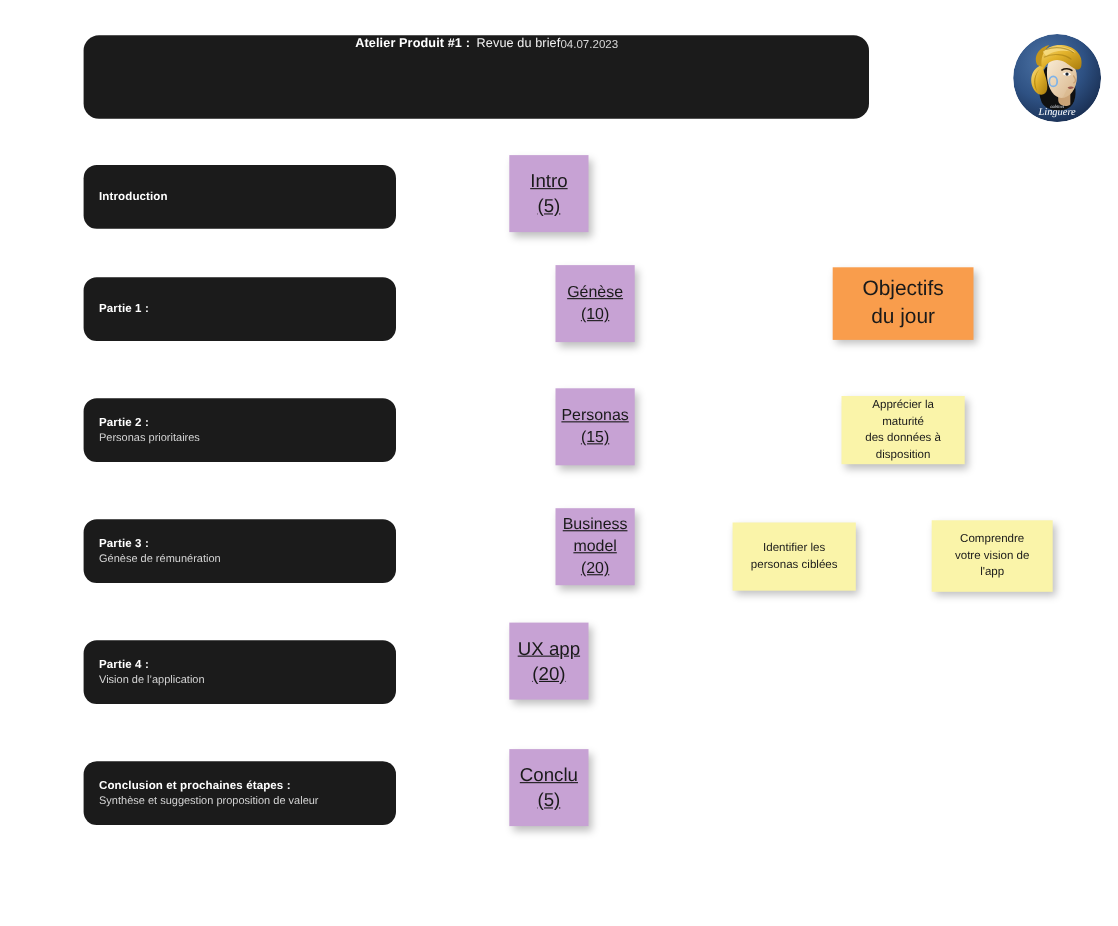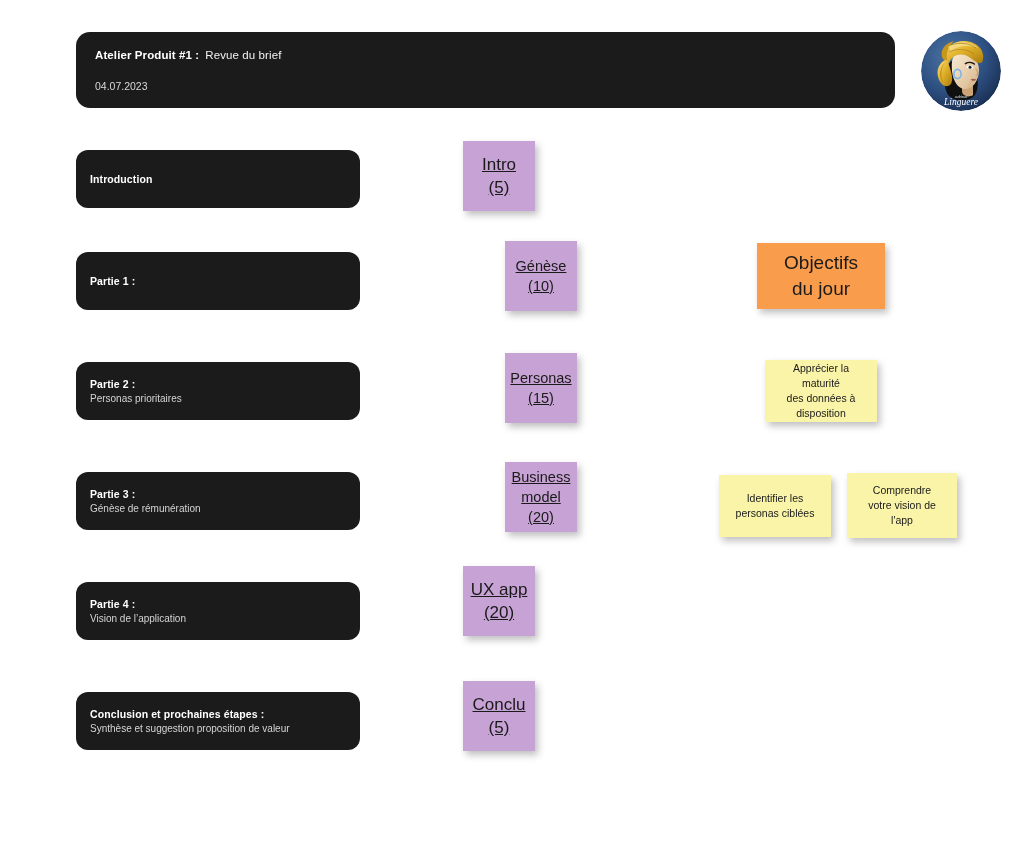--- a/index.html
+++ b/index.html
@@ -17,43 +17,43 @@
     width: 1016px;
     height: 842px;
     background: #ffffff;
   }
 
   
   .header-bar {
     position: absolute;
     left: 76px;
     top: 32px;
-    width: 819px;
+    width: 714px;
     height: 76px;
     background: #1b1b1b;
     border-radius: 14px;
     display: flex;
-    flex-direction: column;
+    flex-direction: row;
     justify-content: center;
     padding-left: 19px;
   }
   .header-line1 {
     font-size: 11.5px;
     color: #f2f2f2;
     letter-spacing: .1px;
     line-height: 16px;
     white-space: nowrap;
   }
   .header-line1 .bold { font-weight: bold; color: #ffffff; }
   .header-line1 .sep { display: inline-block; width: 6px; }
   .header-line2 {
     font-size: 10.5px;
     color: #d8d8d8;
     line-height: 15px;
-    margin-top: 16px;
+    margin-top: 2px;
   }
 
   
   .logo {
     position: absolute;
     left: 921px;
     top: 31px;
     width: 80px;
     height: 80px;
     border-radius: 50%;
@@ -249,21 +249,21 @@
   <div class="sticky sticky-orange">
     <span class="sticky-text">Objectifs
 du jour</span>
   </div>
 
   <div class="sticky sticky-yellow" style="left:765px; top:360px; width:112px; height:62px">
     <span class="sticky-text">Apprécier la maturité
 des données à
 disposition</span>
   </div>
-  <div class="sticky sticky-yellow" style="left:719px; top:475px; width:112px; height:62px">
+  <div class="sticky sticky-yellow" style="left:666px; top:475px; width:112px; height:62px">
     <span class="sticky-text">Identifier les
 personas ciblées</span>
   </div>
   <div class="sticky sticky-yellow" style="left:847px; top:473px; width:110px; height:65px">
     <span class="sticky-text">Comprendre
 votre vision de
 l'app</span>
   </div>
 
 </div>

